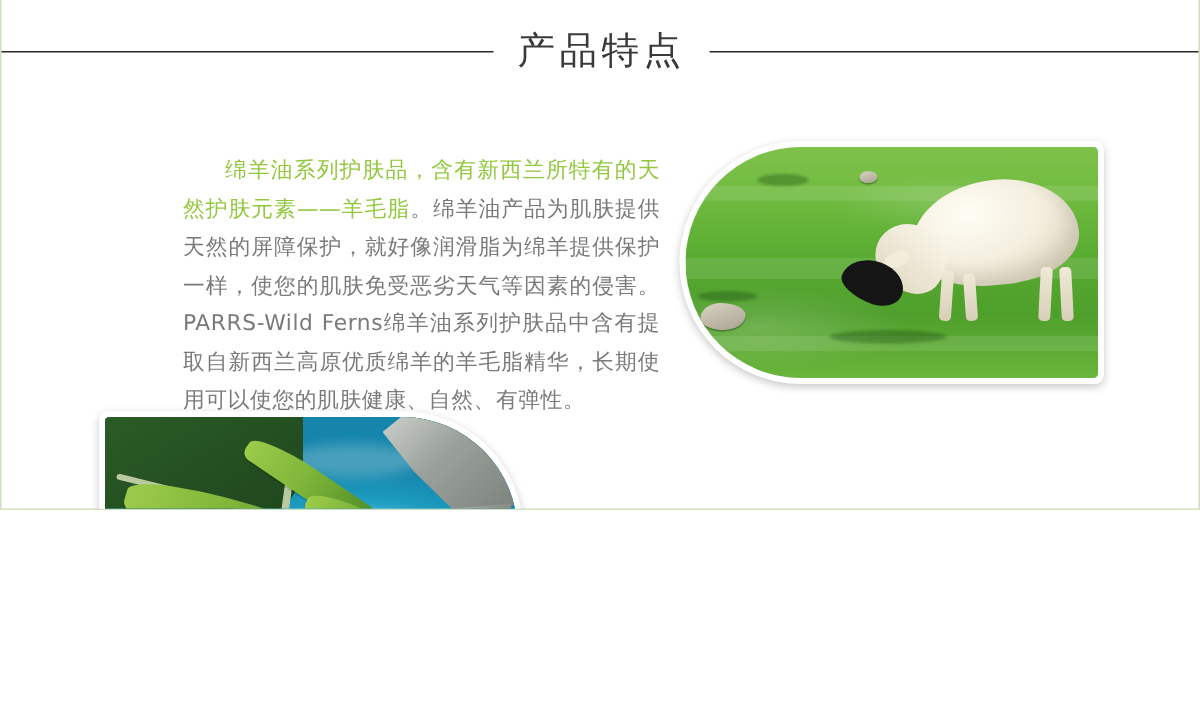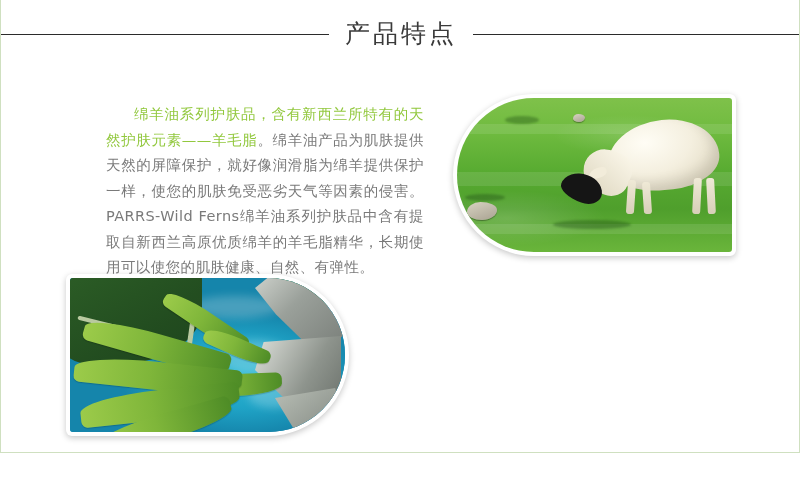--- a/index.html
+++ b/index.html
@@ -11,21 +11,21 @@
   }
 
   body {
     font-family: "DejaVu Sans", "Liberation Sans", sans-serif;
     background: #ffffff;
   }
 
   .page {
     position: relative;
     width: 800px;
-    height: 453px;
+    height: 340px;
     background: #ffffff;
     border-left: 1px solid #cfe0c0;
     border-right: 1px solid #cfe0c0;
     border-bottom: 1px solid #cfe0c0;
     overflow: hidden;
   }
 
   
   .header {
     position: absolute;
@@ -236,21 +236,21 @@
   .text-block {
     position: absolute;
     font-size: 14.5px;
     line-height: 25.5px;
     color: #7a7a7a;
     letter-spacing: 0.4px;
     text-align: justify;
     text-justify: inter-ideograph;
   }
   .text-block.para1 {
-    left: 105px;
+    left: 121px;
     top: 102px;
     width: 318px;
     text-indent: 28px;
   }
   .text-block.para2 {
     left: 368px;
     top: 292px;
     width: 338px;
     text-indent: 28px;
   }

